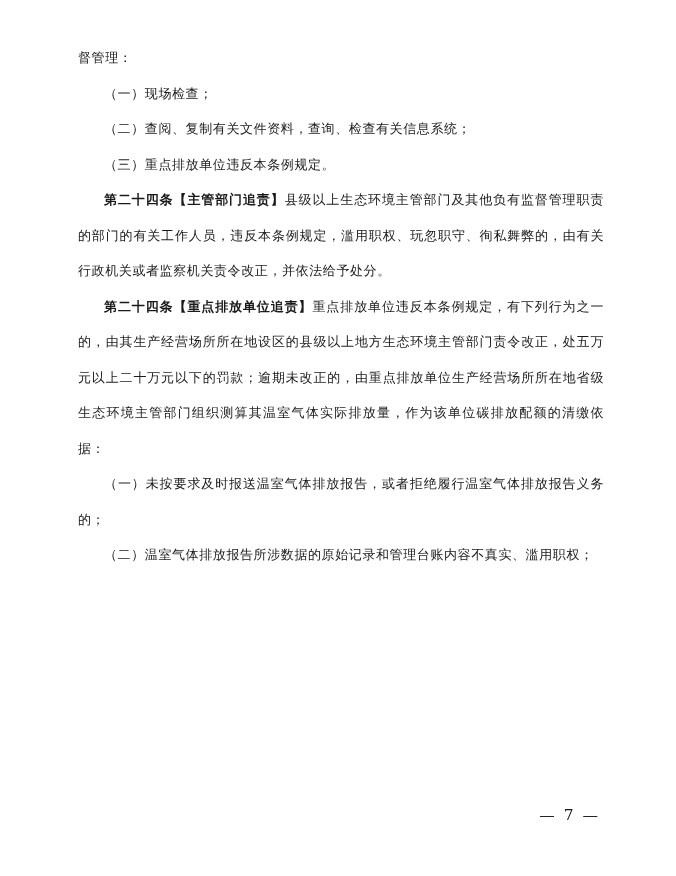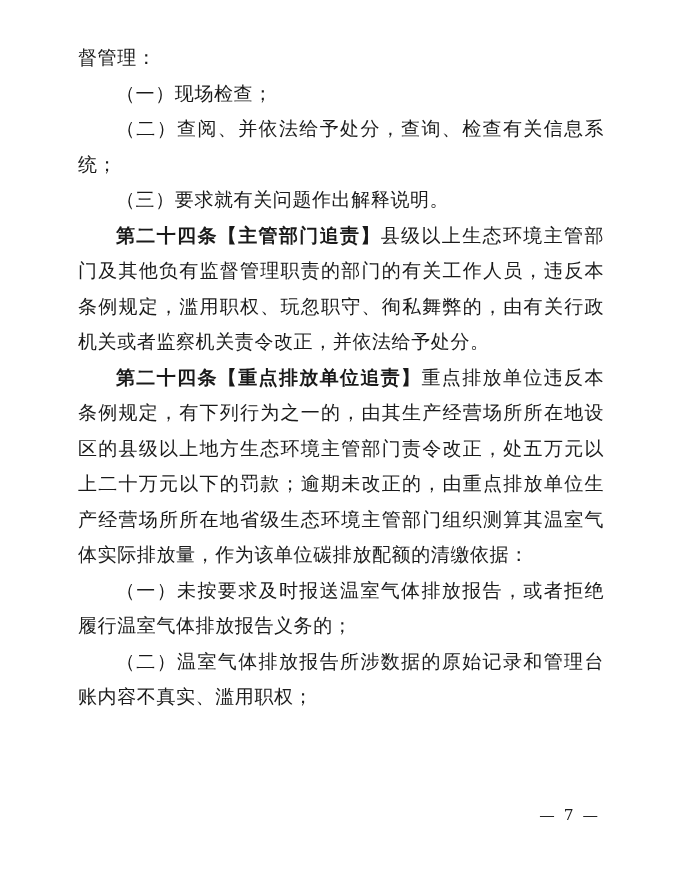--- a/index.html
+++ b/index.html
@@ -18,21 +18,21 @@
   .page {
     position: absolute;
     left: 0;
     top: 0;
     width: 676px;
     height: 876px;
     box-sizing: border-box;
     padding: 40px 72px 30px 78px;
   }
   .doc-body {
-    font-size: 19px;
+    font-size: 13px;
     line-height: 35.5px;
     letter-spacing: 0.6px;
     text-align: justify;
     text-justify: inter-ideograph;
   }
   .para {
     margin: 0;
   }
   .indent-1 {
     text-indent: 2em;
@@ -64,25 +64,25 @@
 
     <p class="para indent-0">
       <span>督管理：</span>
     </p>
 
     <p class="para indent-1">
       <span>（一）现场检查；</span>
     </p>
 
     <p class="para indent-1">
-      <span>（二）查阅、并依法给予处分，查询、检查有关信息系统；</span>
+      <span>（二）查阅、复制有关文件资料，查询、检查有关信息系统；</span>
     </p>
 
     <p class="para indent-1">
-      <span>（三）要求就有关问题作出解释说明。</span>
+      <span>（三）重点排放单位违反本条例规定。</span>
     </p>
 
 
     <p class="para indent-1">
       <span class="article-label">第二十四条</span><span class="bracket-title">【主管部门追责】</span><span>县级以上生态环境主管部门及其他负有监督管理职责的部门的有关工作人员，违反本条例规定，滥用职权、玩忽职守、徇私舞弊的，由有关行政机关或者监察机关责令改正，并依法给予处分。</span>
     </p>
 
     <p class="para indent-1">
       <span class="article-label">第二十四条</span><span class="bracket-title">【重点排放单位追责】</span><span>重点排放单位违反本条例规定，有下列行为之一的，由其生产经营场所所在地设区的县级以上地方生态环境主管部门责令改正，处五万元以上二十万元以下的罚款；逾期未改正的，由重点排放单位生产经营场所所在地省级生态环境主管部门组织测算其温室气体实际排放量，作为该单位碳排放配额的清缴依据：</span>
     </p>

